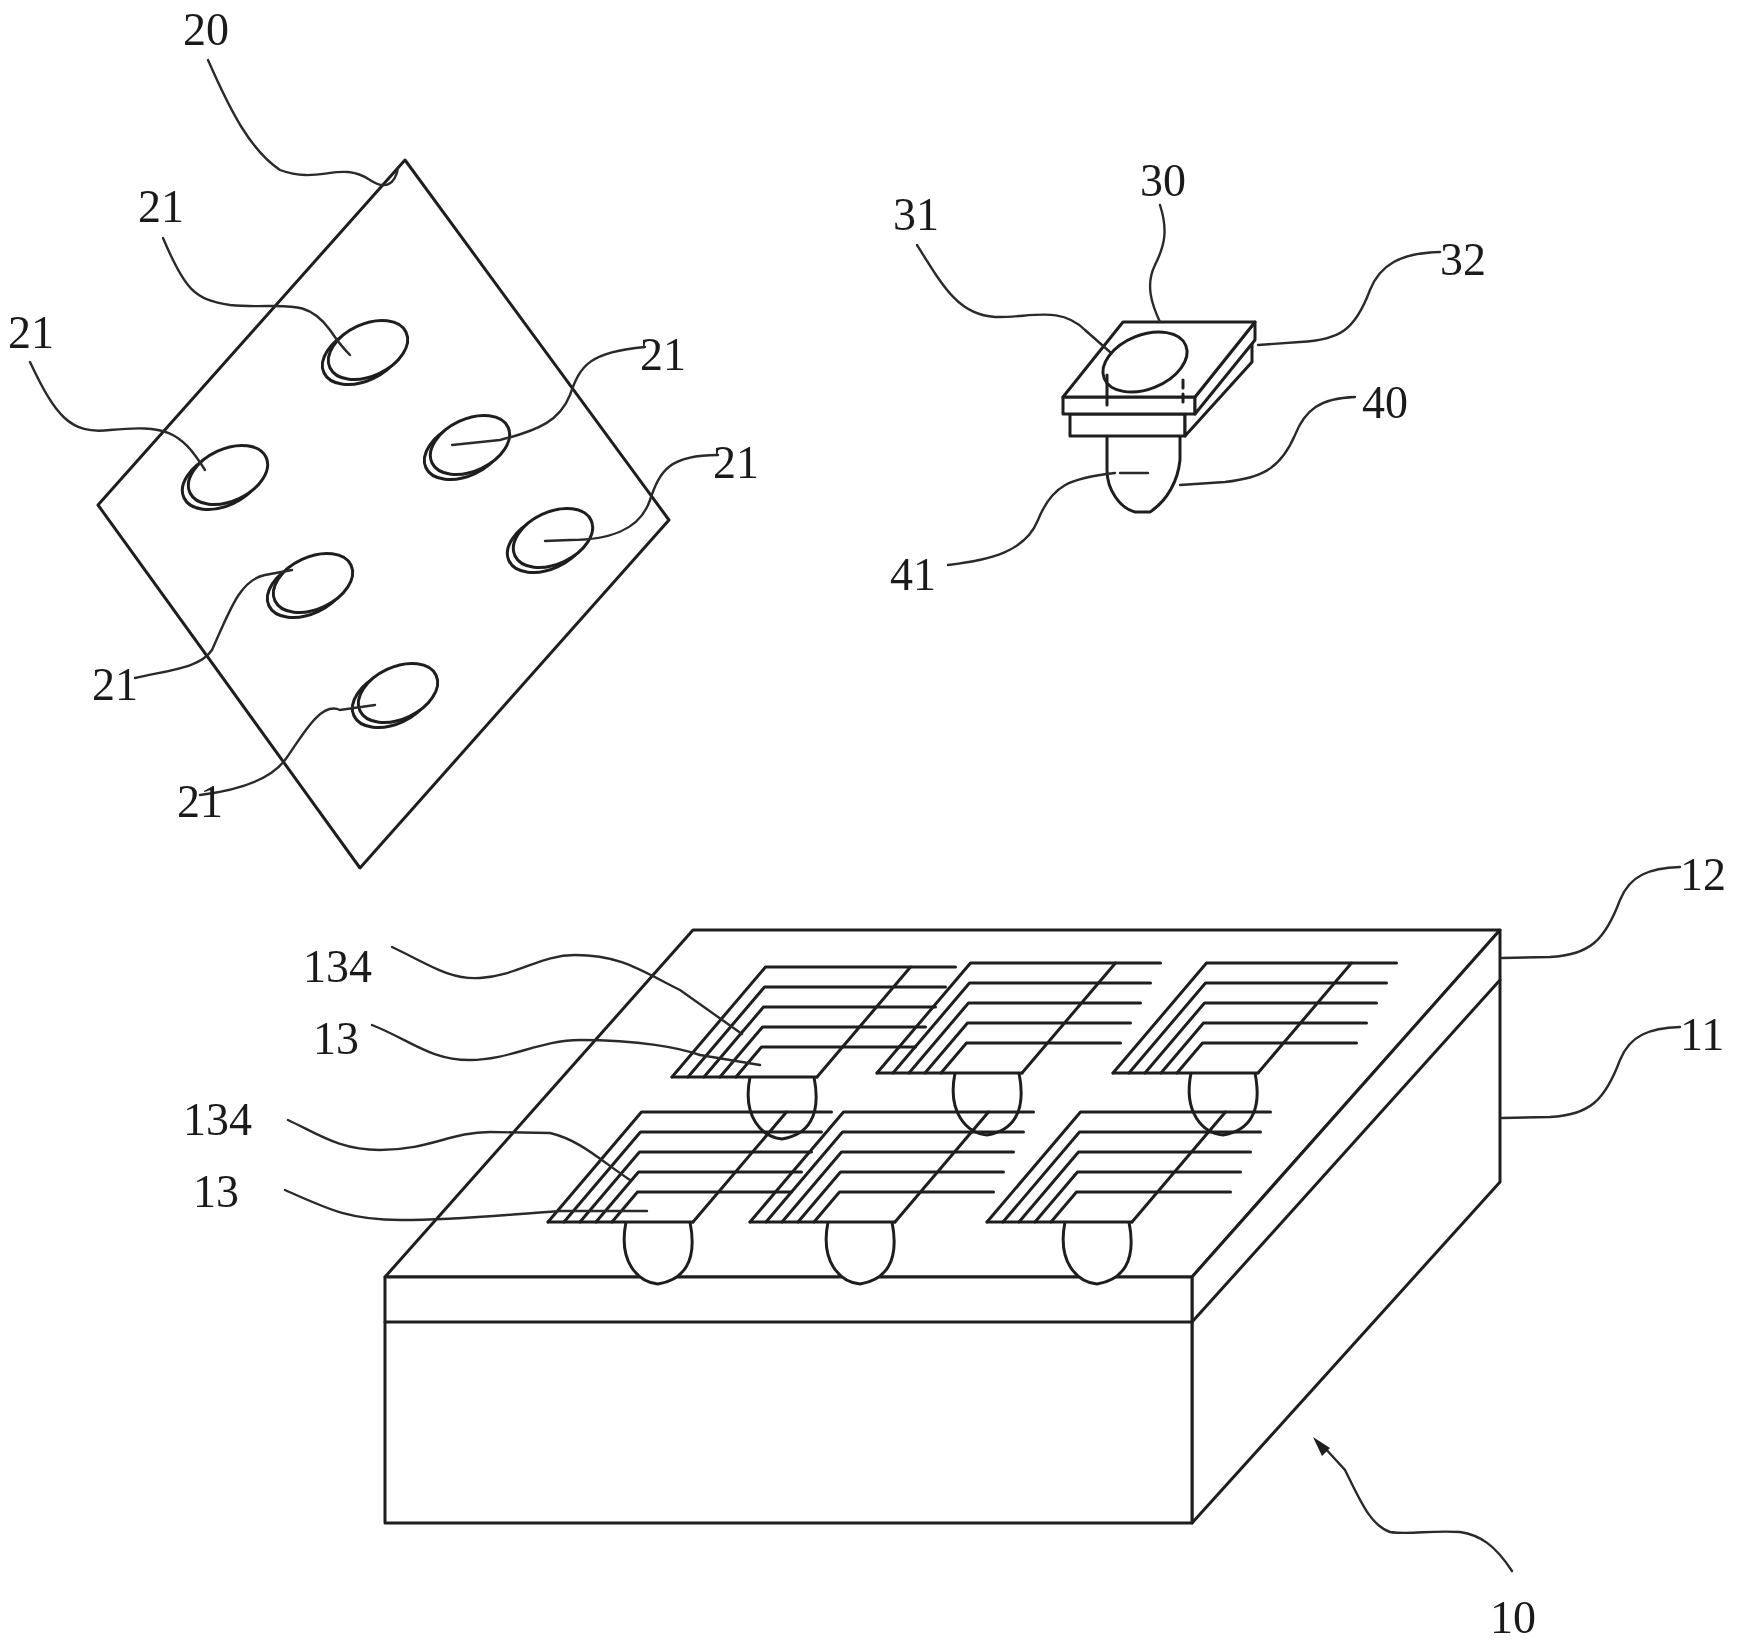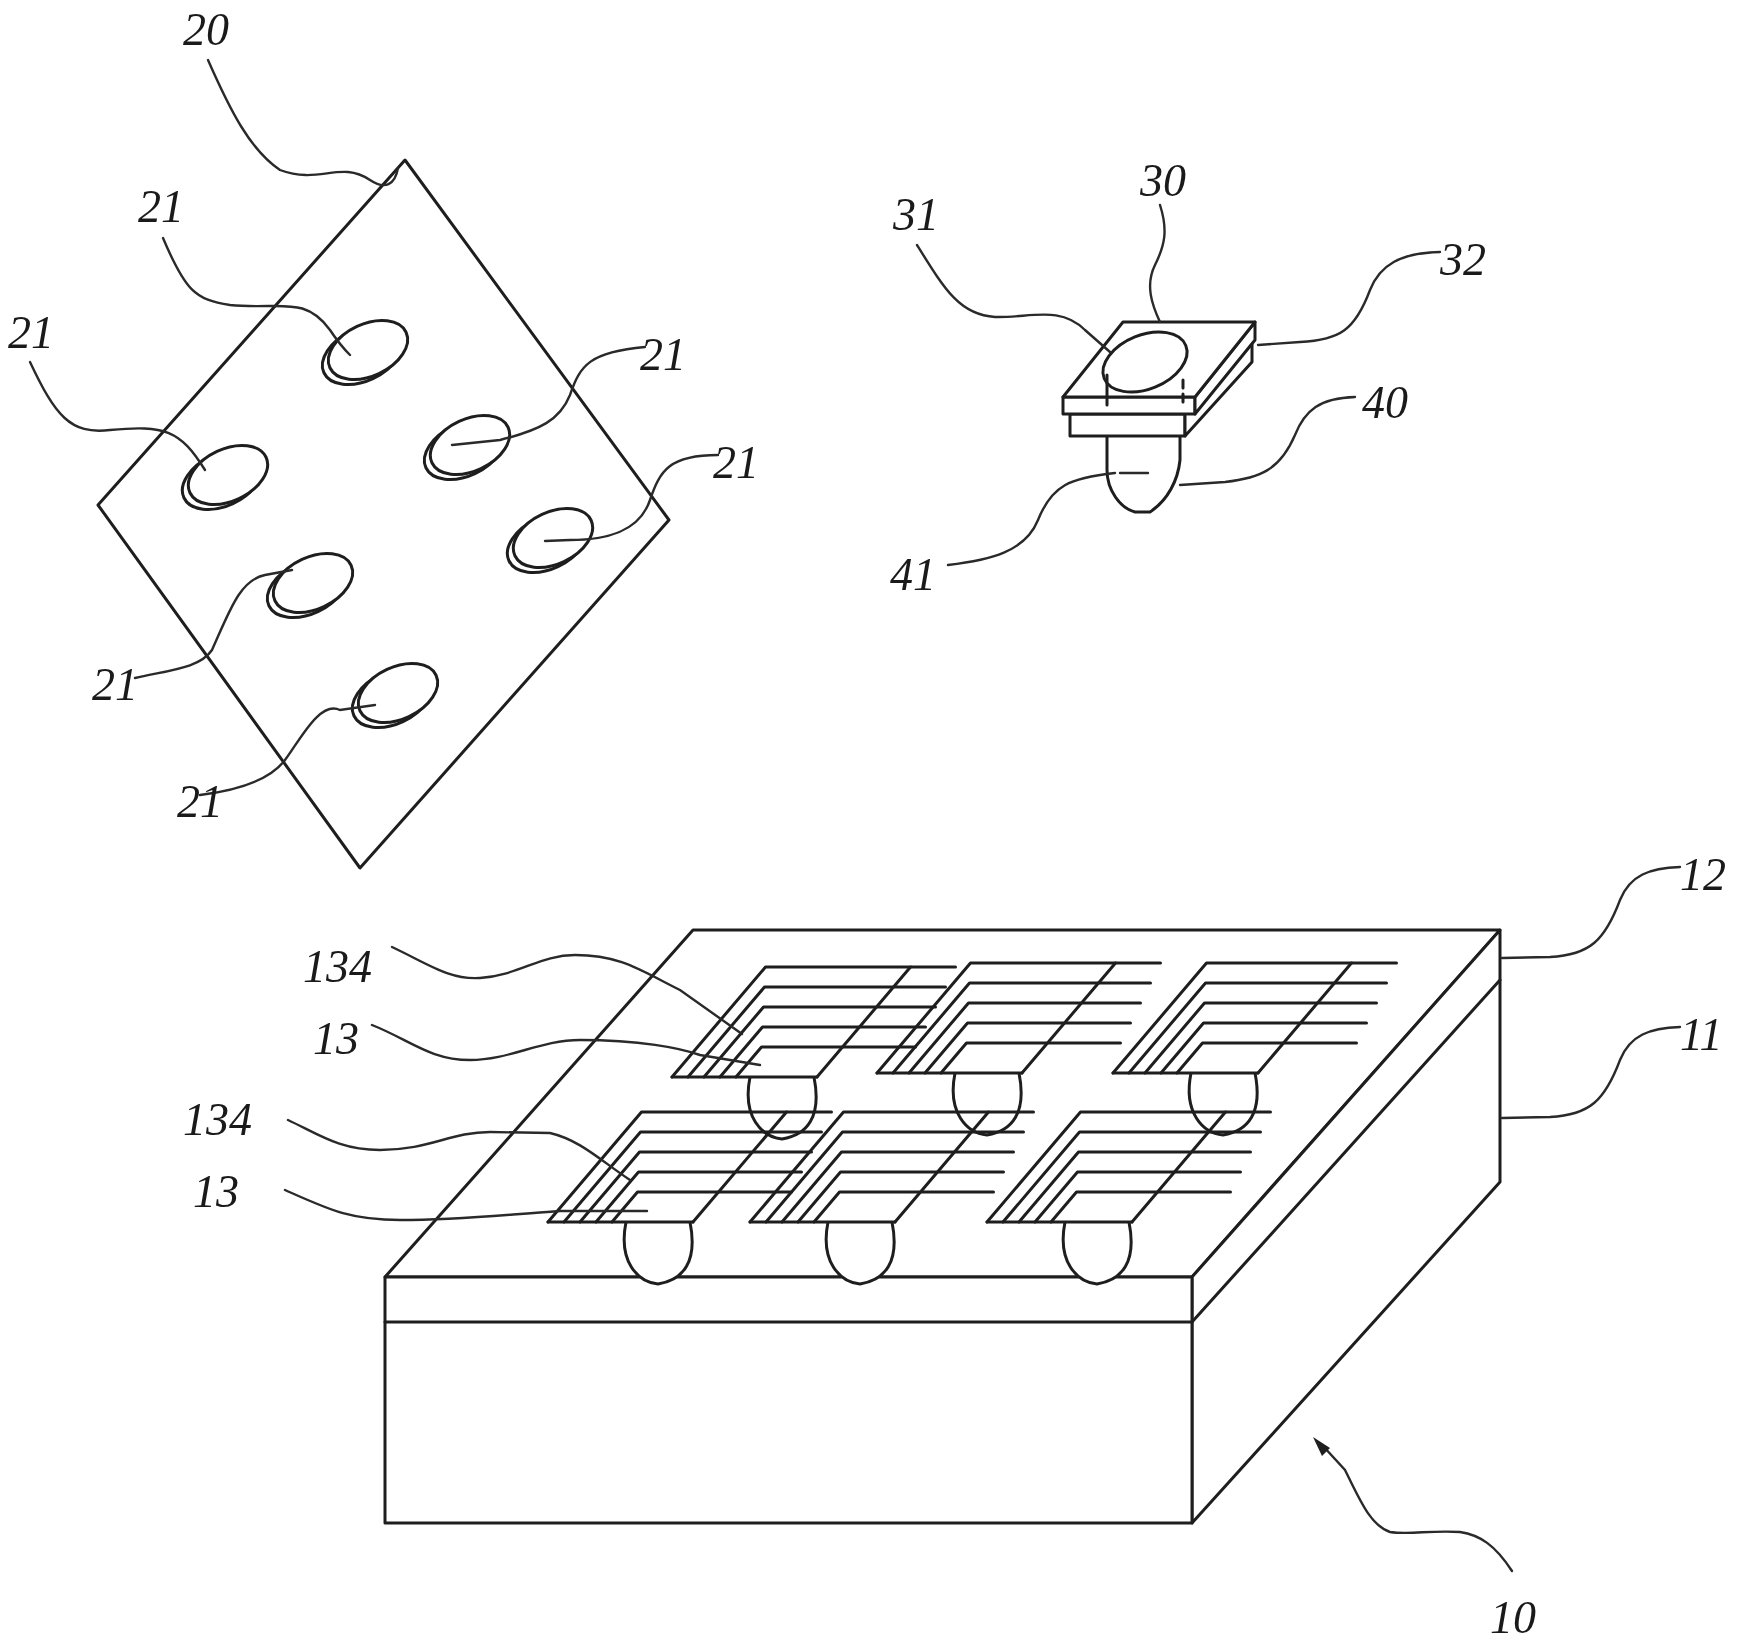--- a/index.html
+++ b/index.html
@@ -1,17 +1,17 @@
 <!DOCTYPE html>
 <html><head>
 <meta charset="utf-8">
 <style>
   html, body { margin: 0; padding: 0; background: #ffffff; }
   body { width: 1749px; height: 1642px; overflow: hidden; }
-  #figure { position: absolute; left: 0; top: 0; width: 1749px; height: 1642px; font-style: italic; }
+  #figure { position: absolute; left: 0; top: 0; width: 1749px; height: 1642px; }
   svg text {
     font-family: "Liberation Serif", "DejaVu Serif", serif;
     font-size: 46px;
     fill: #1a1a1a;
   }
   .ln { fill: none; stroke: #1e1e1e; stroke-width: 3; stroke-linejoin: round; stroke-linecap: round; }
   .ld { fill: none; stroke: #2a2a2a; stroke-width: 2.4; stroke-linecap: round; }
   .fw { fill: #ffffff; stroke: #1e1e1e; stroke-width: 3; stroke-linejoin: round; }
 </style>
 </head>

